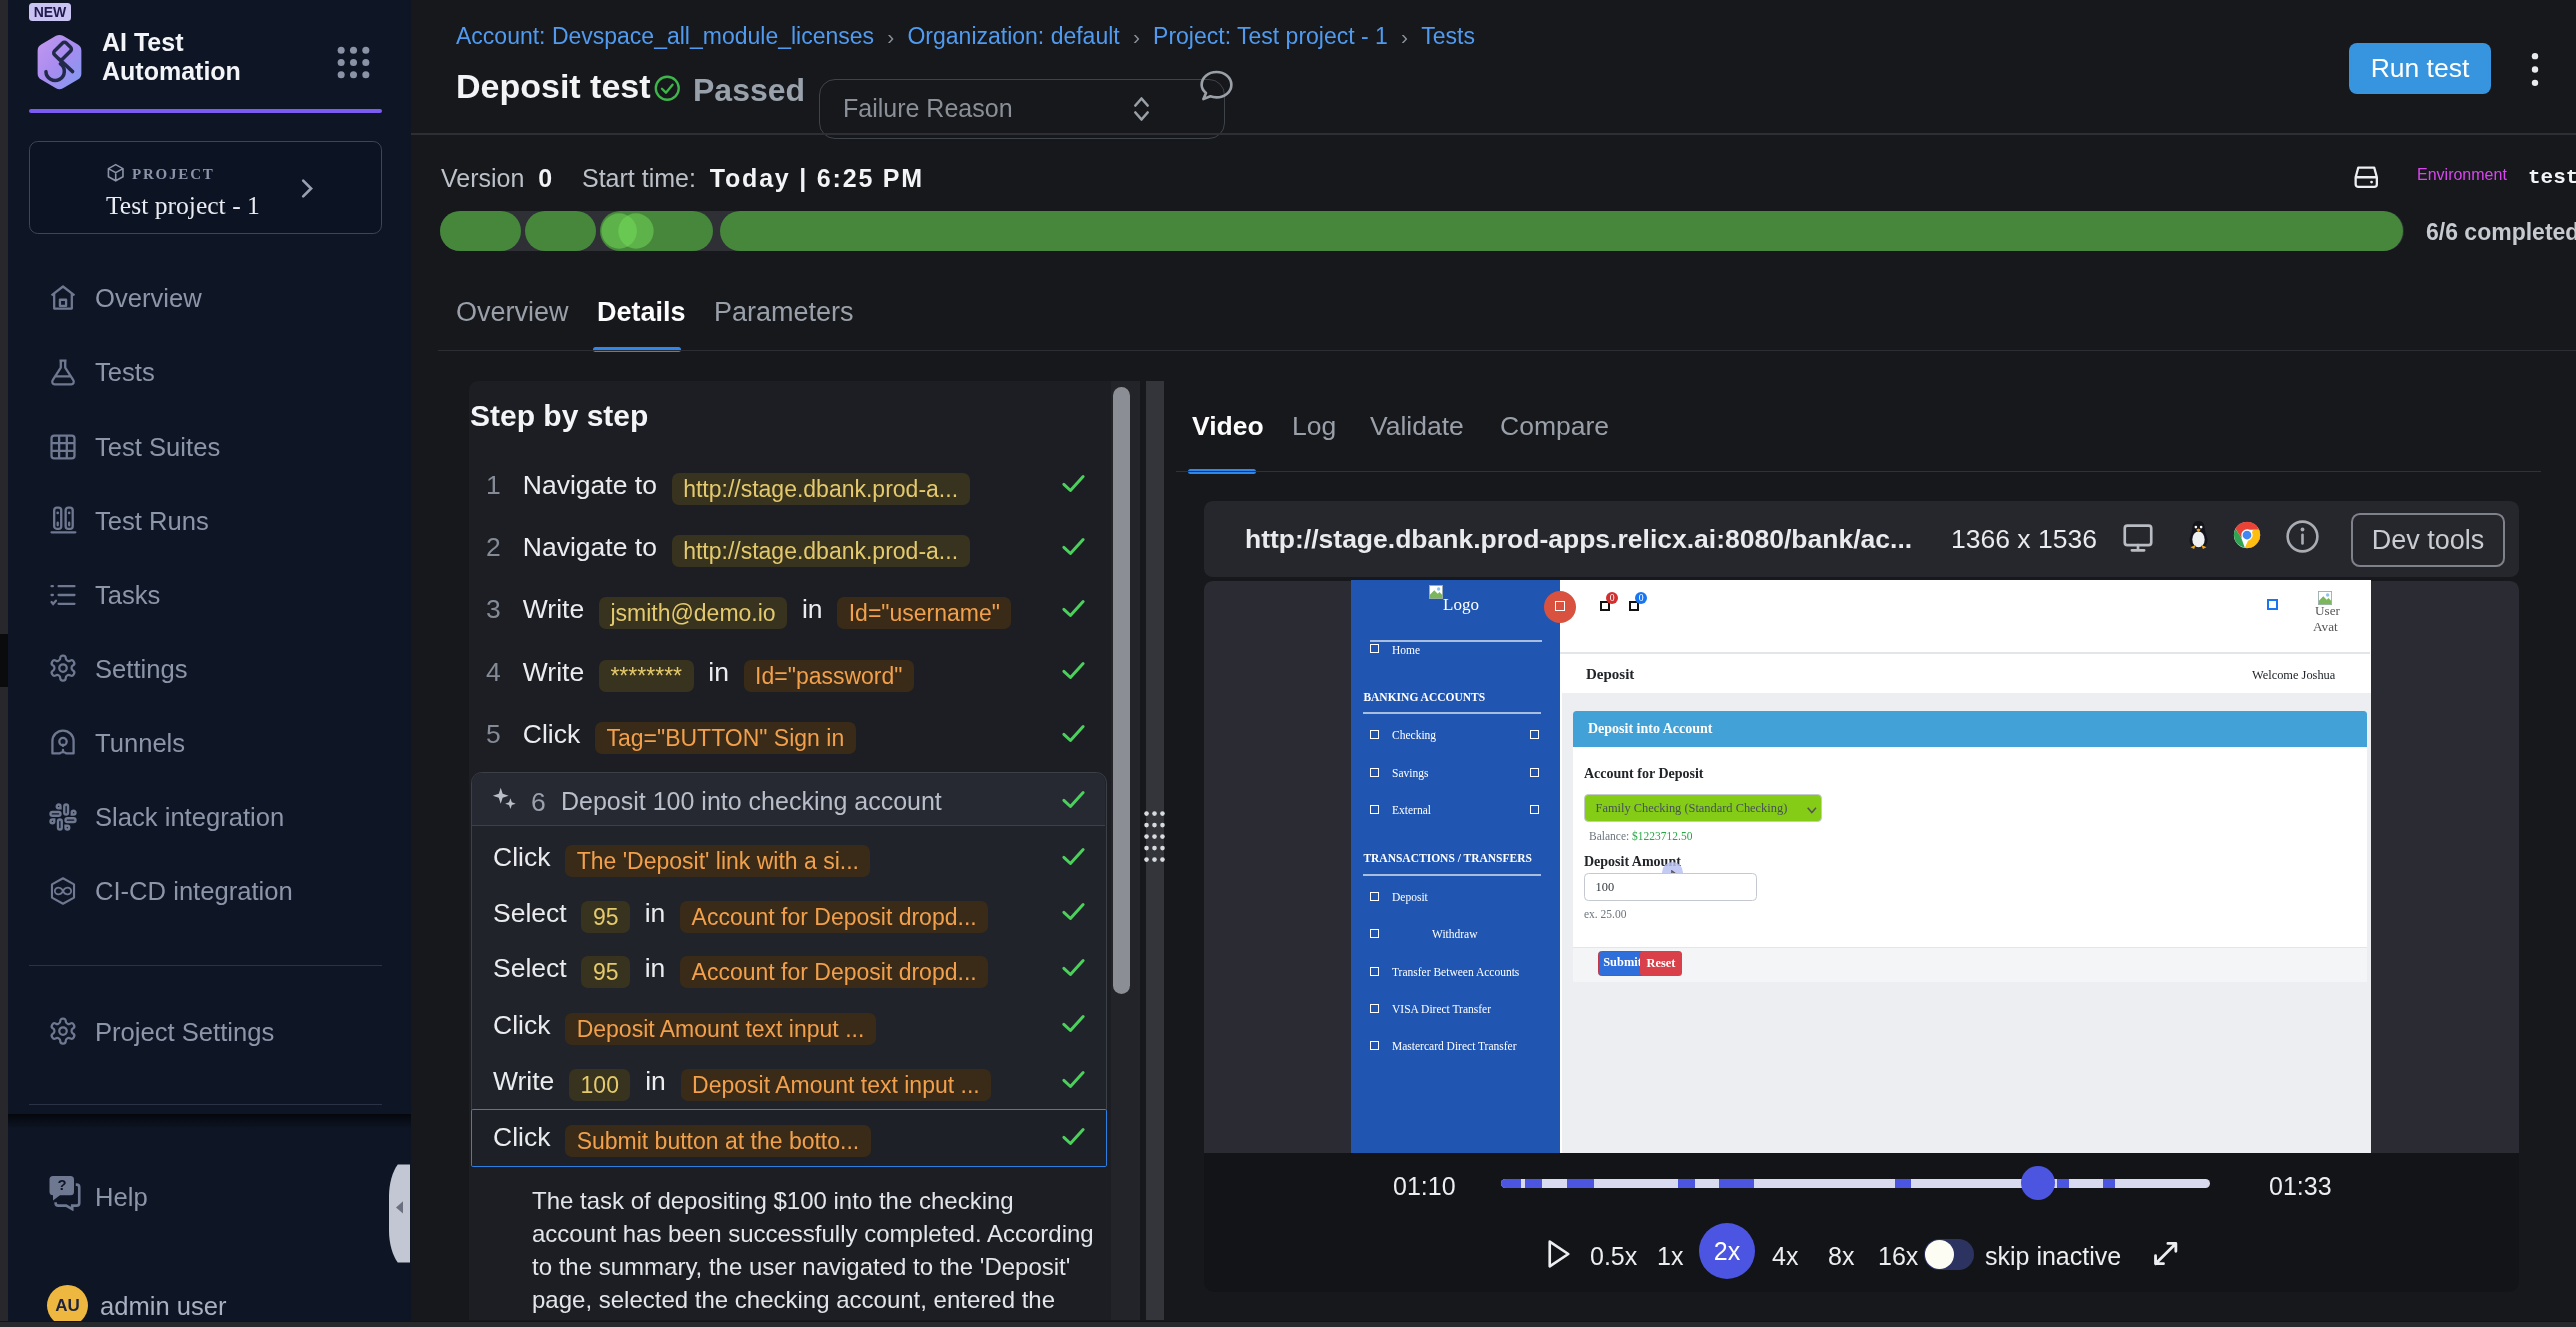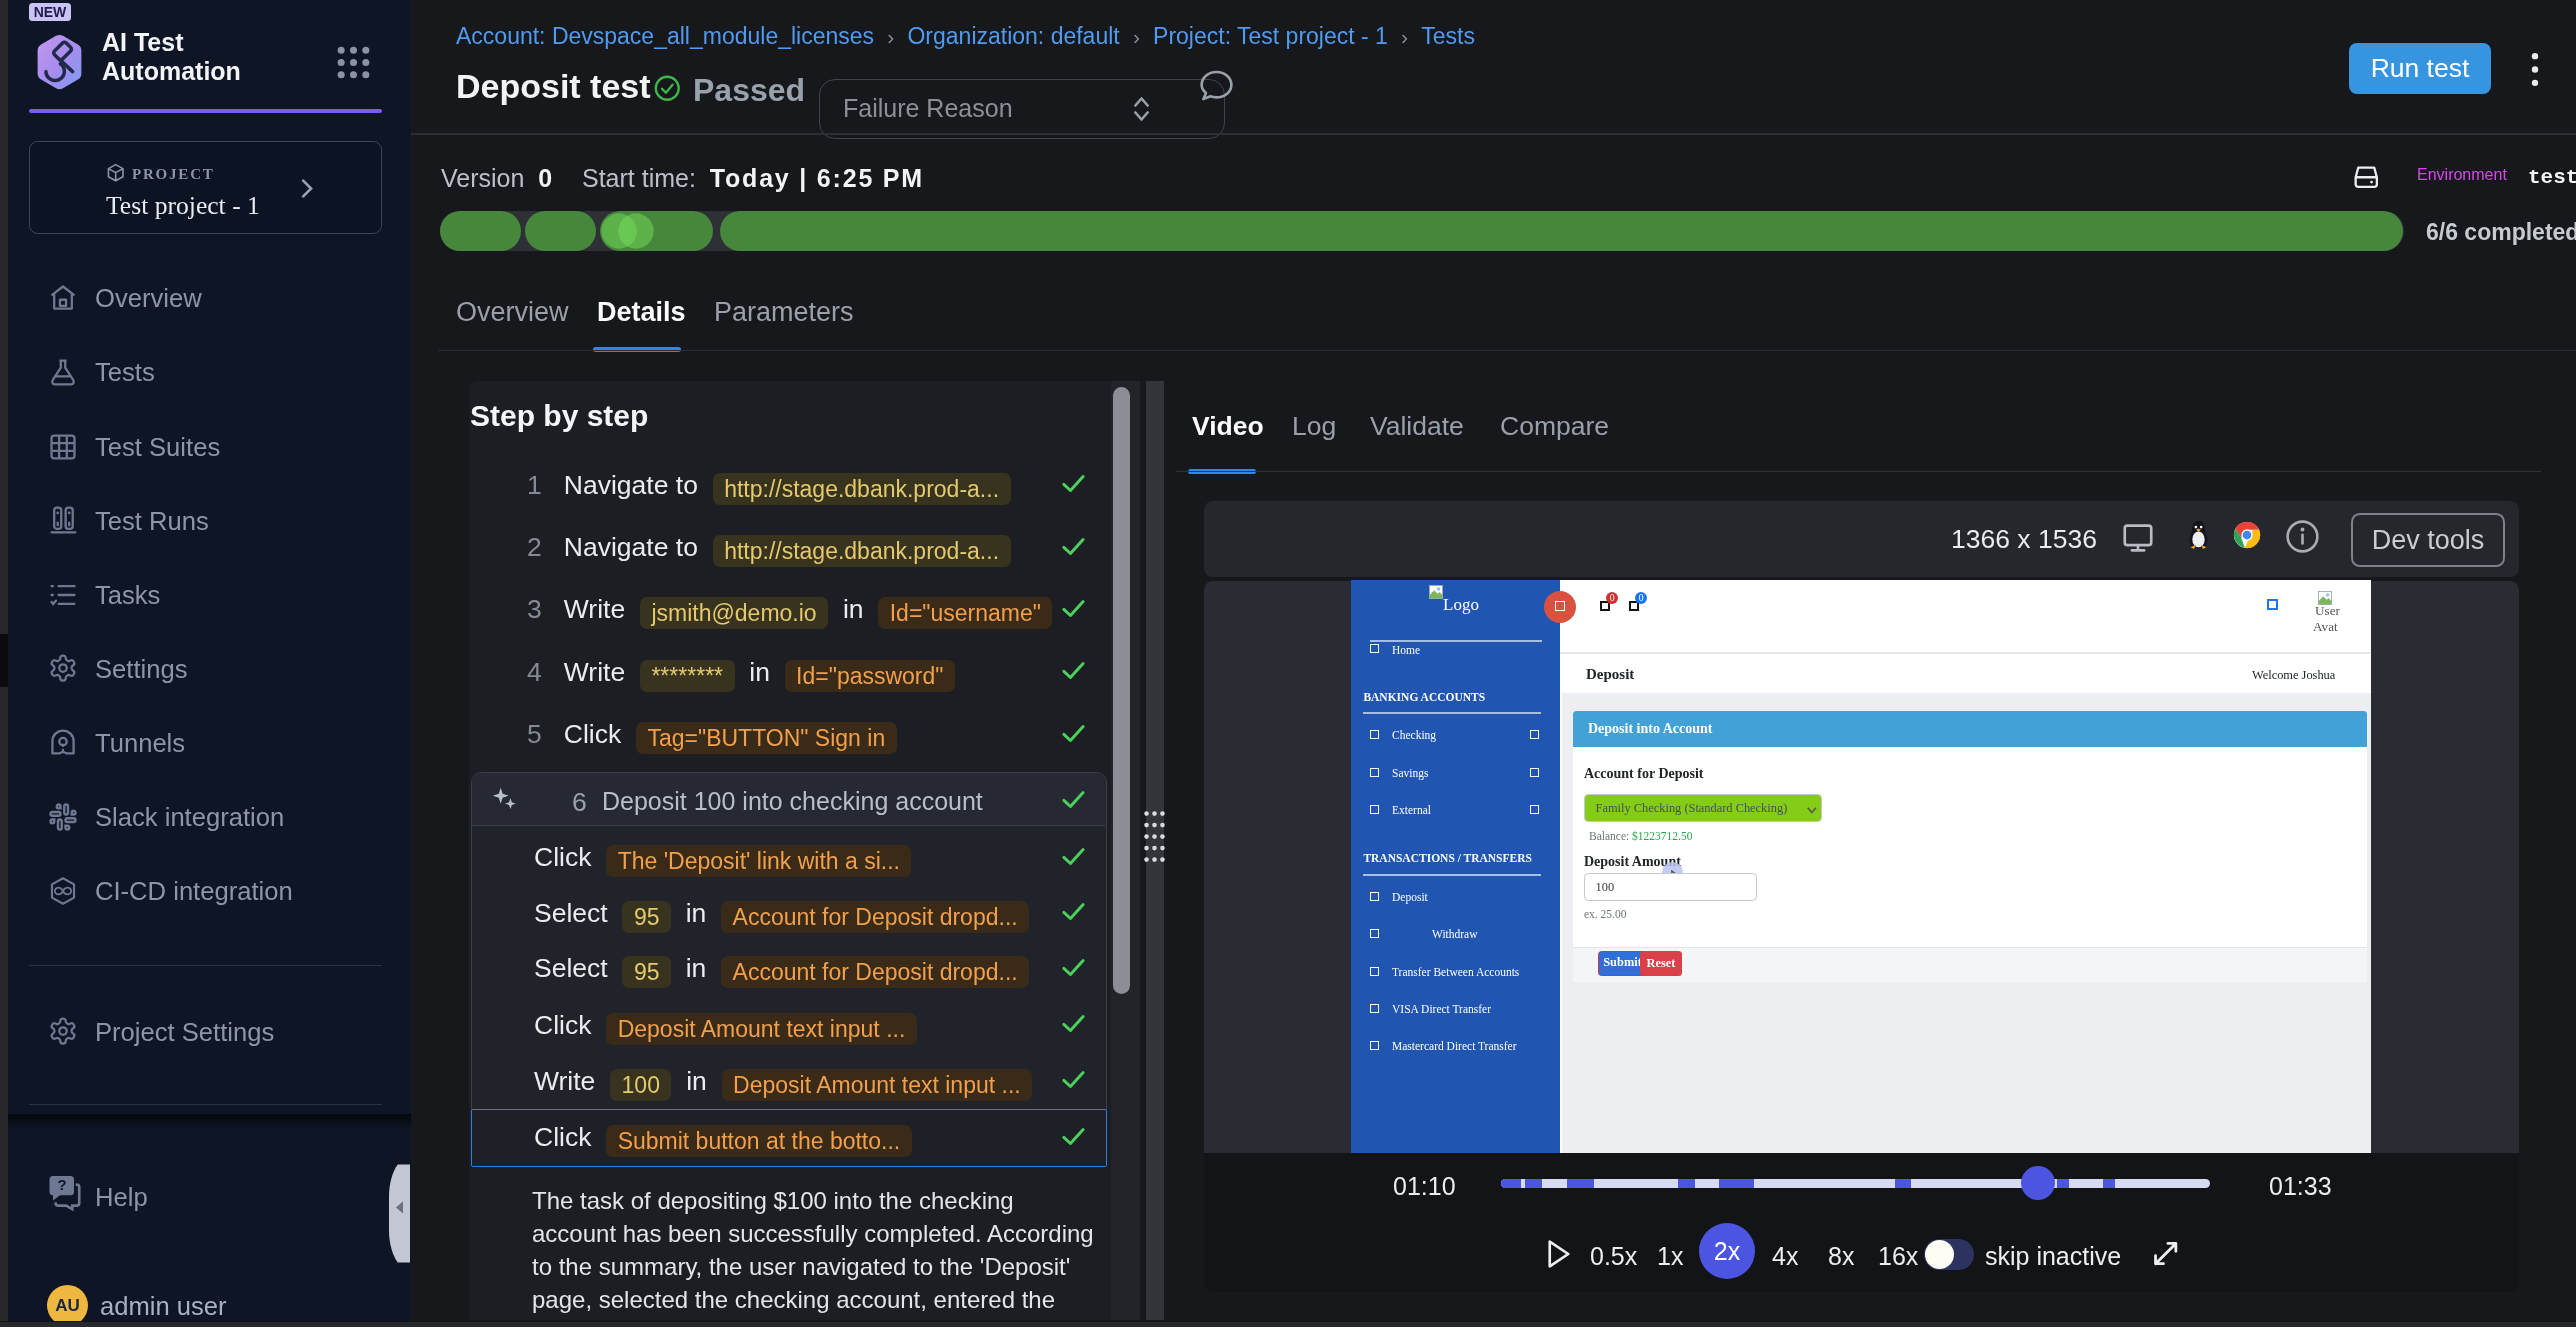--- a/index.html
+++ b/index.html
@@ -199,21 +199,21 @@
   <div class="a" style="left:720px;top:211px;width:1683px;height:40px;background:#46873c;border-radius:20px;"></div>
   <div class="a" style="left:2426px;top:219px;font-size:23px;font-weight:bold;color:#c6cad1;white-space:nowrap;">6/6 completed</div>
 
   <div class="a" style="left:456px;top:297px;font-size:27px;color:#9aa0aa;">Overview</div>
   <div class="a" style="left:597px;top:297px;font-size:27px;color:#fdfdfe;font-weight:bold;">Details</div>
   <div class="a" style="left:714px;top:297px;font-size:27px;color:#9aa0aa;">Parameters</div>
   <div class="a" style="left:593px;top:347px;width:88px;height:5.3px;background:#2f86eb;border-radius:2.6px;"></div>
   <div class="a" style="left:438px;top:350px;width:2138px;height:0.9px;background:#2c2e33;"></div>
 
   <style>
-    .stp { position:absolute; font-size:26.5px; color:#eaecef;margin-left:41px; }
+    .stp { position:absolute; font-size:26.5px; color:#eaecef; }
     .num { color:#848b97; }
     .bdg { display:inline-block; border-radius:7px; padding:0 11.5px; font-size:23px; line-height:32px; height:32px; vertical-align:-2.6px; }
     .bdg.or { background:#392b18; color:#f2a04b; }
     .bdg.yl { background:#37331e; color:#e4c96d; }
     .chk { position:absolute; left:1061px; }
   </style>
   <div class="a" style="left:469px;top:381px;width:671px;height:939px;background:#1c1e24;border-radius:8.8px 0 0 0;"></div>
   <div class="a" style="left:470px;top:399px;font-size:30px;font-weight:bold;color:#f4f5f7;">Step by step</div>
 
   <div class="stp" style="left:486px;top:470px;"><span class="num">1</span>&nbsp;&nbsp;&nbsp;Navigate to&nbsp;&nbsp;<span class="bdg yl">http://stage.dbank.prod-a...</span></div>
@@ -309,20 +309,21 @@
   </svg>
 
   <div class="a" style="left:1192px;top:411px;font-size:26.5px;color:#fdfdfe;font-weight:bold;">Video</div>
   <div class="a" style="left:1292px;top:411px;font-size:26.5px;color:#9aa0aa;">Log</div>
   <div class="a" style="left:1370px;top:411px;font-size:26.5px;color:#9aa0aa;">Validate</div>
   <div class="a" style="left:1500px;top:411px;font-size:26.5px;color:#9aa0aa;">Compare</div>
   <div class="a" style="left:1188px;top:469px;width:68px;height:5.3px;background:#2f86eb;border-radius:2.6px;"></div>
   <div class="a" style="left:1176px;top:471px;width:1365px;height:0.9px;background:#303236;"></div>
 
   <div class="a" style="left:1204px;top:501px;width:1315px;height:76px;background:#26272c;border-radius:8.8px;">
+    <div class="a" style="left:41px;top:23px;font-size:26.5px;font-weight:bold;color:#e9ebee;">http://stage.dbank.prod-apps.relicx.ai:8080/bank/ac...</div>
     <div class="a" style="left:747px;top:23px;font-size:26.5px;color:#e9ebee;">1366 x 1536</div>
     <svg class="a" style="left:918px;top:22px;" width="32" height="30" viewBox="0 0 36 34" fill="none" stroke="#b9bcc2" stroke-width="3">
         <rect x="3" y="3" width="30" height="22" rx="3"></rect>
         <path d="M18 25 V30 M11 31 H25" stroke-linecap="round"></path>
       </svg>
 
     <svg class="a" style="left:983px;top:19.4px;" width="23" height="30" viewBox="0 0 26 34">
         <path d="M13 1 C8 1 6 5 6 9 C6 13 4 17 3 21 C2 26 5 31 9 31 L17 31 C21 31 24 26 23 21 C22 17 20 13 20 9 C20 5 18 1 13 1 Z" fill="#14141c"></path>
         <ellipse cx="13" cy="22" rx="7" ry="9" fill="#eef0f2"></ellipse>
         <circle cx="10" cy="8" r="1.5" fill="#fff"></circle>

